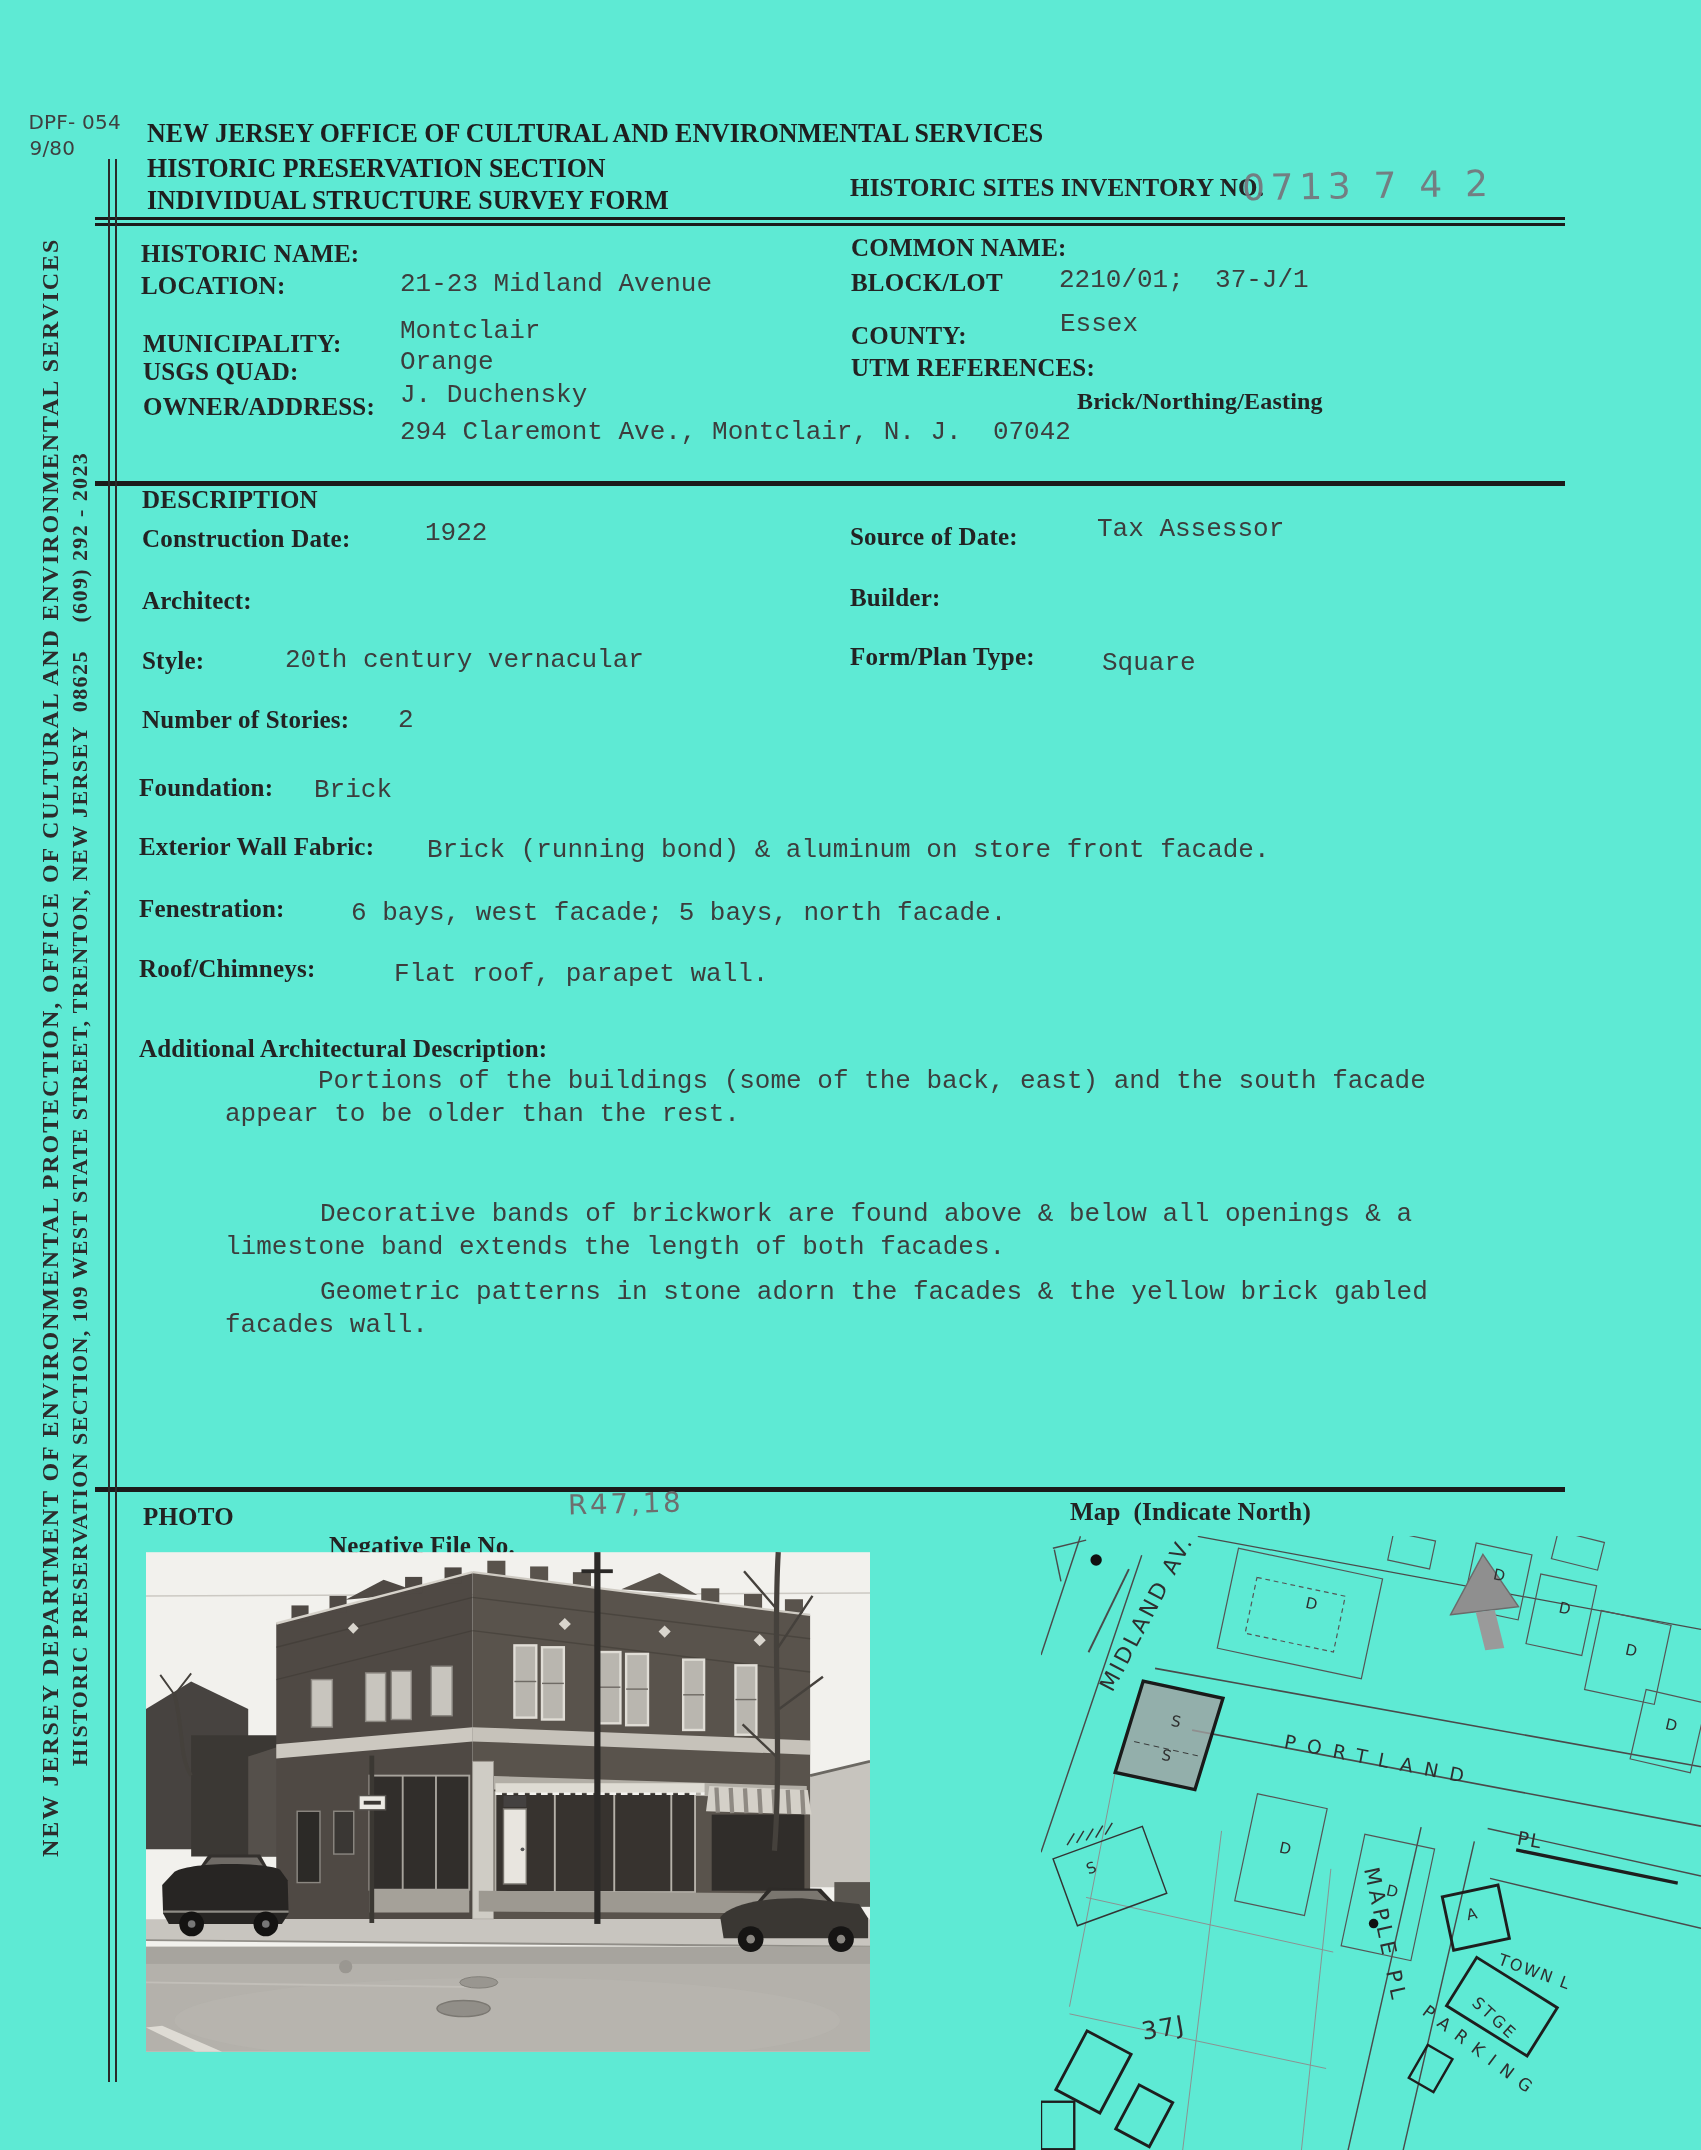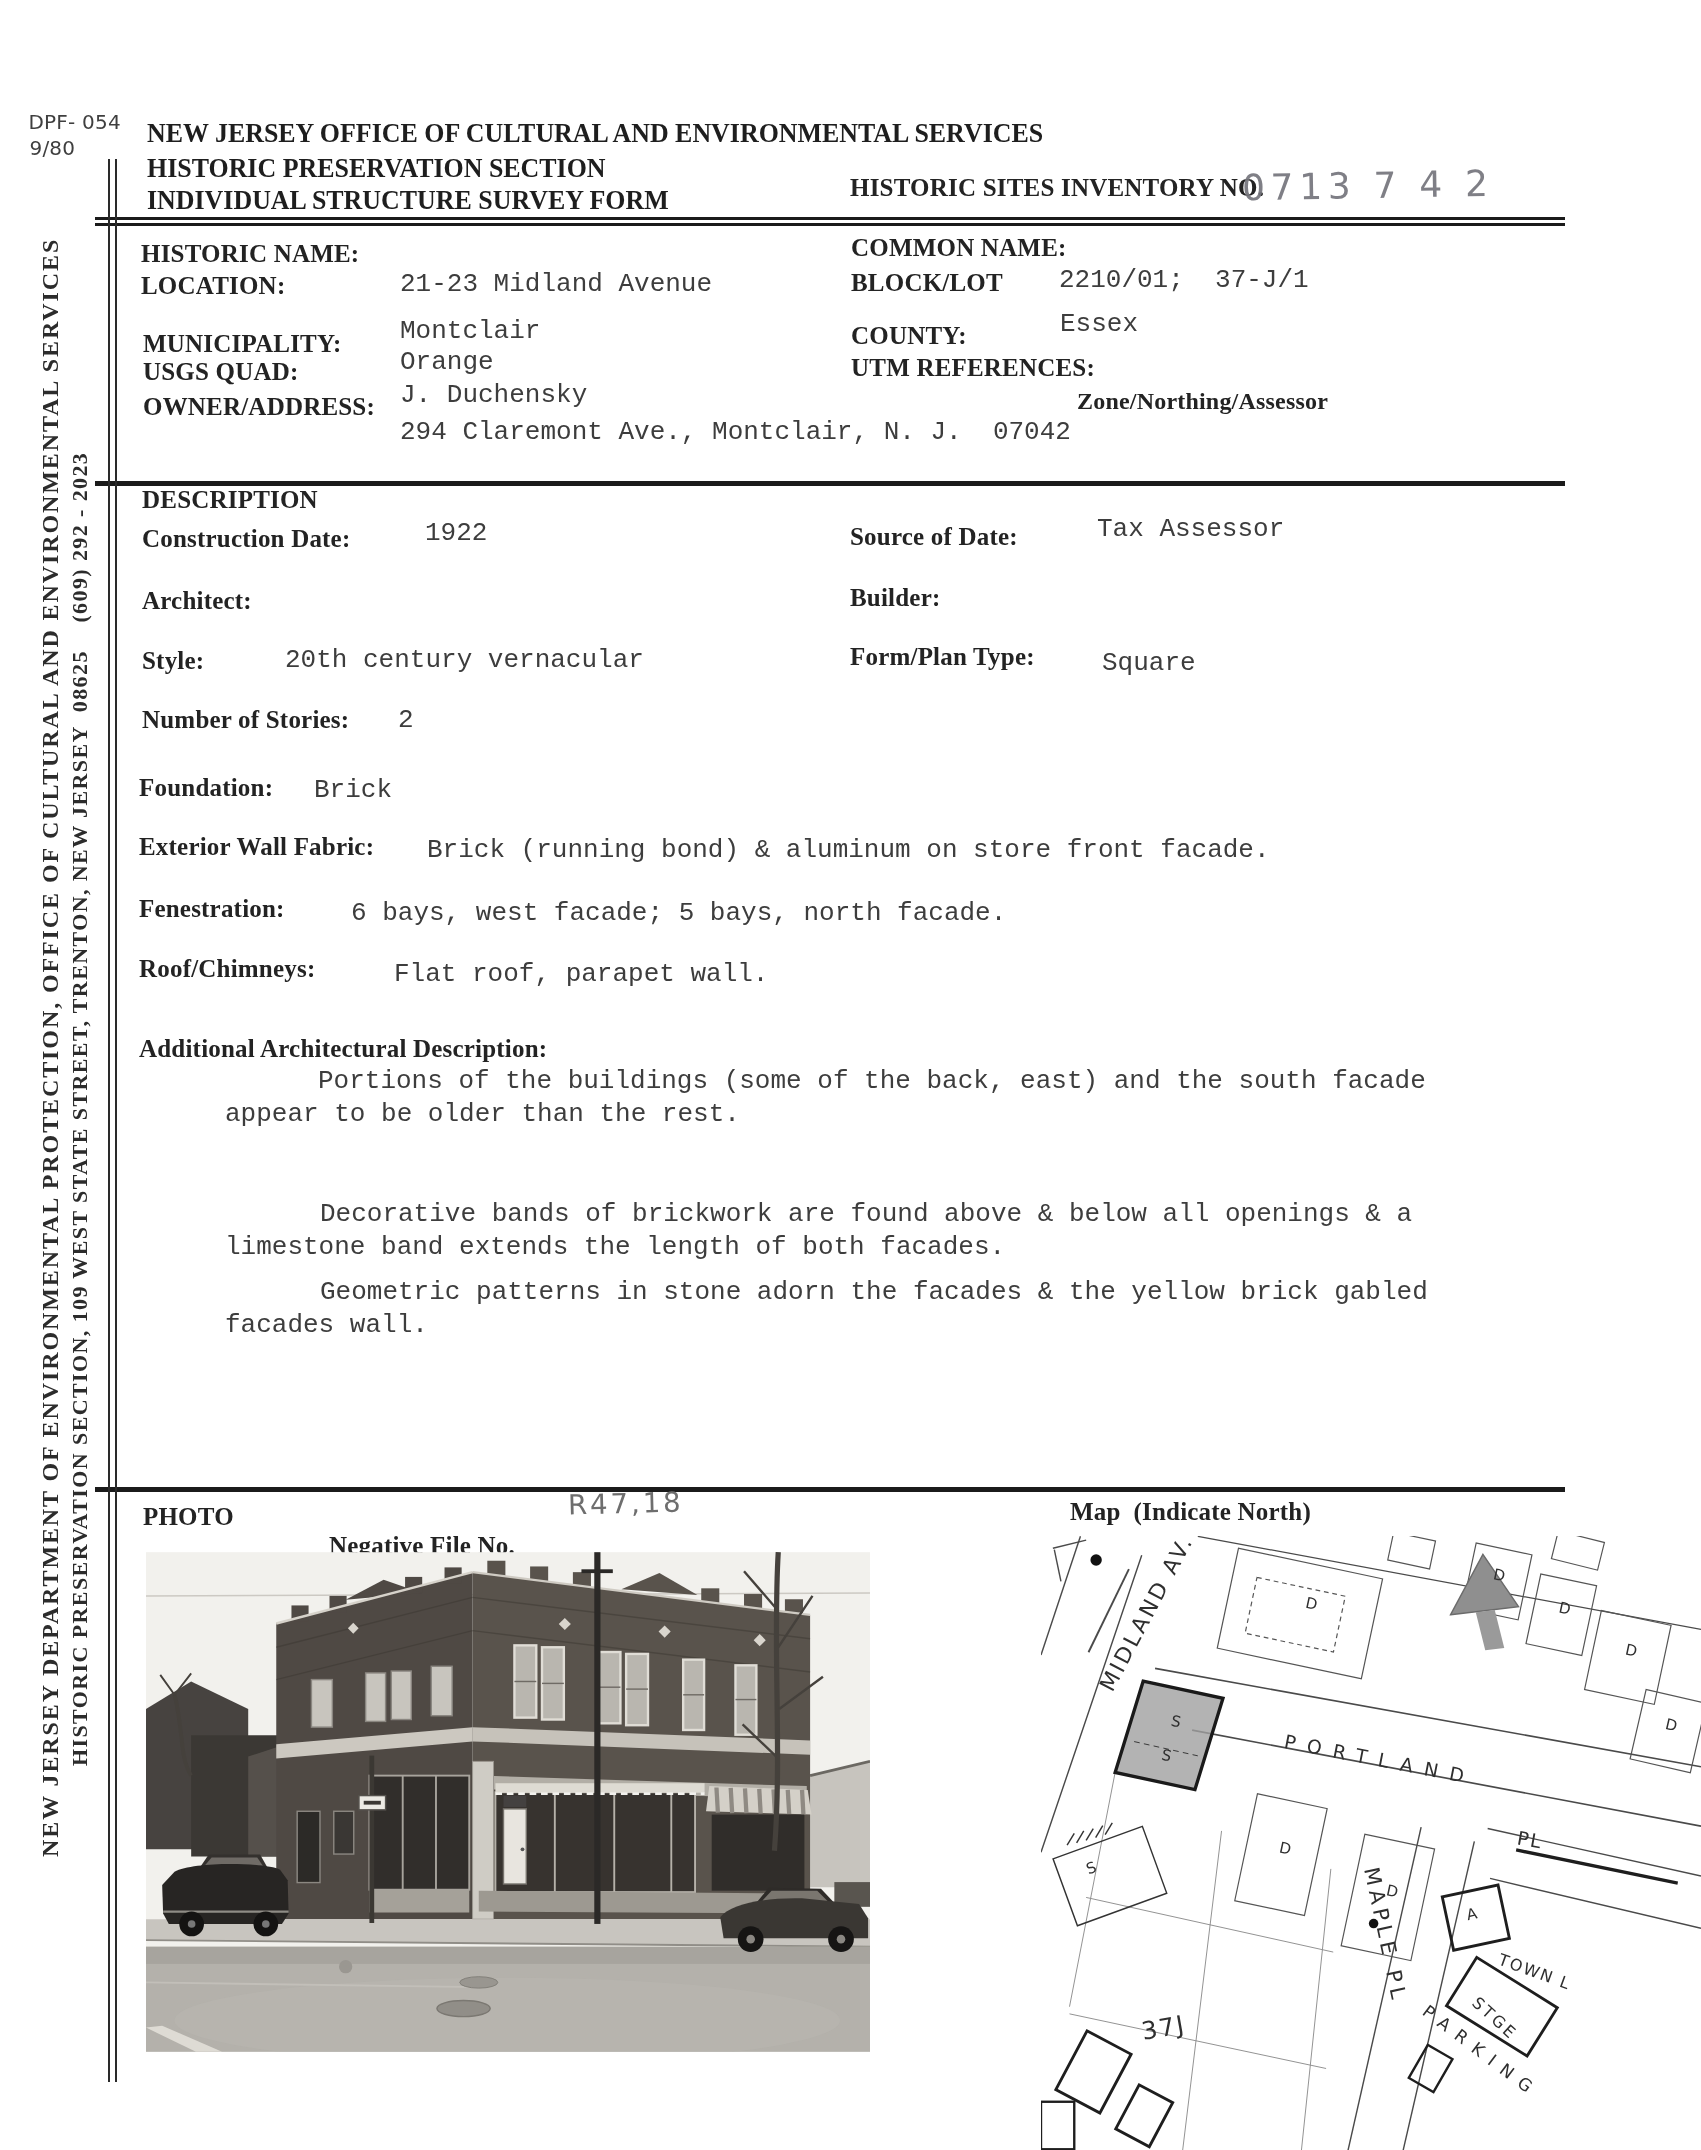--- a/index.html
+++ b/index.html
@@ -1,16 +1,16 @@
 <!DOCTYPE html>
 <html style="font-size:7.6px"><head>
 <meta charset="utf-8">
 <style>
   html,body{margin:0;padding:0;background:#e9e9e7;}
-  #page{position:relative;width:1702px;height:2151px;background:#ffffff;overflow:hidden;
+  #page{position:relative;width:1702px;height:2151px;background:#5eead4;overflow:hidden;
         font-family:"Liberation Serif",serif;color:#222;text-decoration:underline;}
   .lbl{position:absolute;font-family:"Liberation Serif",serif;font-weight:700;font-size:25px;
        color:#232323;white-space:pre;letter-spacing:0.2px;}
   .hdr{position:absolute;font-family:"Liberation Serif",serif;font-weight:700;font-size:27px;
        color:#1e1e1e;white-space:pre;transform:scaleX(.96);transform-origin:0 0;}
   .typed{position:absolute;font-family:"Liberation Mono","DejaVu Sans Mono",monospace;font-size:26px;
        color:#3d3d3d;white-space:pre;}
   .rule{position:absolute;background:#1b1b1b;}
   .vline{position:absolute;width:1.9px;background:#2a2a2a;}
   .vtext{position:absolute;transform:rotate(-90deg);transform-origin:0 0;white-space:pre;
@@ -53,21 +53,21 @@
   <div class="typed" style="left:1059px;top:265px;">2210/01;  37-J/1</div>
   <div class="lbl" style="left:143px;top:330px;">MUNICIPALITY:</div>
   <div class="typed" style="left:400px;top:316px;">Montclair</div>
   <div class="lbl" style="left:851px;top:322px;">COUNTY:</div>
   <div class="typed" style="left:1060px;top:309px;">Essex</div>
   <div class="lbl" style="left:143px;top:358px;">USGS QUAD:</div>
   <div class="typed" style="left:400px;top:347px;">Orange</div>
   <div class="lbl" style="left:851px;top:354px;">UTM REFERENCES:</div>
   <div class="lbl" style="left:143px;top:393px;">OWNER/ADDRESS:</div>
   <div class="typed" style="left:400px;top:380px;">J. Duchensky</div>
-  <div class="lbl" style="left:1077px;top:388px;font-size:24px;">Zone/Northing/Assessor</div>
+  <div class="lbl" style="left:1077px;top:388px;font-size:24px;">Brick/Northing/Easting</div>
   <div class="typed" style="left:400px;top:417px;">294 Claremont Ave., Montclair, N. J.  07042</div>
 
   <div class="lbl" style="left:142px;top:486px;">DESCRIPTION</div>
   <div class="lbl" style="left:142px;top:525px;">Construction Date:</div>
   <div class="typed" style="left:425px;top:518px;">1922</div>
   <div class="lbl" style="left:850px;top:523px;">Source of Date:</div>
   <div class="typed" style="left:1097px;top:514px;">Tax Assessor</div>
   <div class="lbl" style="left:142px;top:587px;">Architect:</div>
   <div class="lbl" style="left:850px;top:584px;">Builder:</div>
   <div class="lbl" style="left:142px;top:647px;">Style:</div>

